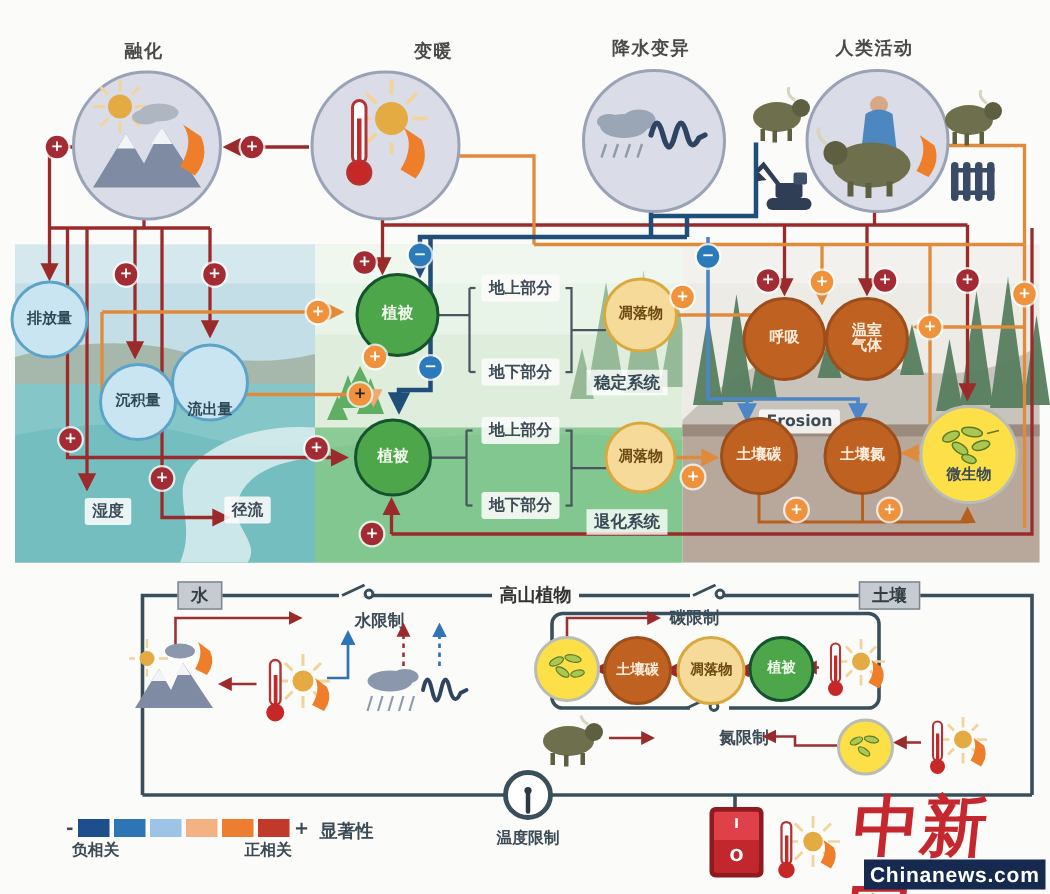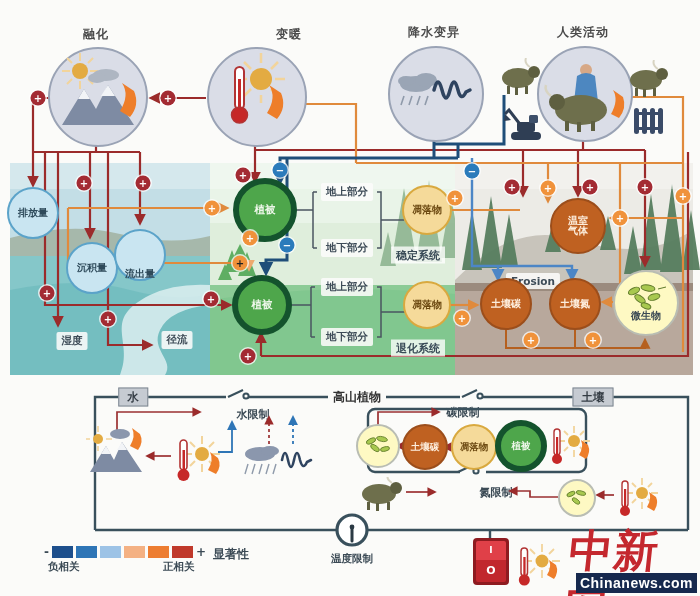--- a/index.html
+++ b/index.html
@@ -8,24 +8,24 @@
   .abs{position:absolute;}
   svg{display:block;}
   
   .driver{position:absolute;border-radius:50%;background:#dadde7;border:2px solid #9aa3b5;}
   .driver-label{position:absolute;font-size:12px;font-weight:bold;color:#4a4a4a;letter-spacing:1px;
                 transform:translateX(-50%);white-space:nowrap;}
   
   .node{position:absolute;border-radius:50%;display:flex;align-items:center;justify-content:center;
         text-align:center;font-weight:bold;line-height:1.05;transform:translate(-50%,-50%);}
   .n-blue{background:#c9e5f1;border:2px solid #5ba3c9;color:#2e4a5a;font-size:10px;}
-  .n-green{background:#4ea64b;border:6px solid #14532d;color:#eef7ea;font-size:10.5px;}
+  .n-green{background:#4ea64b;border:2px solid #14532d;color:#eef7ea;font-size:10.5px;}
   .n-yellow{background:#f5da9a;border:2px solid #d9a93f;color:#6d4a12;font-size:10px;}
   .n-brown{background:#bf6121;border:2px solid #9c4e1b;color:#fdeedd;font-size:10px;}
-  .n-white{background:#fef9c3;border:2px solid #b9bdb3;color:#3b4a55;font-size:10px;font-family:Liberation Mono, monospace;}
+  .n-white{background:#fde047;border:2px solid #b9bdb3;color:#3b4a55;font-size:10px;}
   .tagbox{position:absolute;background:rgba(252,252,250,.88);color:#3d4b57;font-size:10.5px;
           font-weight:bold;display:flex;align-items:center;justify-content:center;
           transform:translate(-50%,-50%);border-radius:2px;white-space:nowrap;padding:2px 5px;}
   .syslabel{position:absolute;background:rgba(255,255,255,.78);color:#394b57;font-size:11px;
             font-weight:bold;transform:translate(-50%,-50%);padding:1px 5px;white-space:nowrap;}
   
   .badge{position:absolute;width:15px;height:15px;border-radius:50%;transform:translate(-50%,-50%);
          display:flex;align-items:center;justify-content:center;font-size:10px;font-weight:bold;
          color:#fff;box-shadow:0 0 0 1.5px rgba(255,255,255,.75);z-index:6;}
   .b-red{background:#a32b33;}
@@ -354,21 +354,21 @@
   <div class="node n-blue" style="left:92px;top:268px;width:48px;height:48px;z-index:3;">
       <span>沉积量</span>
     </div>
   <div class="node n-blue" style="left:33px;top:213px;width:48px;height:48px;z-index:3;">
       <span>排放量</span>
     </div>
   <div class="node n-blue" style="left:140px;top:255px;width:48px;height:48px;z-index:3;align-items:flex-end;">
       <span>流出量</span>
     </div>
   <div class="tagbox" style="left:72px;top:341px;z-index:3;">湿度</div>
-  <div class="tagbox" style="left:177px;top:340px;z-index:3;">径流</div>
+  <div class="tagbox" style="left:165px;top:340px;z-index:3;">径流</div>
 
   <div class="node n-green" style="left:265px;top:210px;width:52px;height:52px;z-index:3;">
       <span>植被</span>
     </div>
   <div class="tagbox" style="left:347px;top:192px;z-index:3;">地上部分</div>
   <div class="tagbox" style="left:347px;top:248px;z-index:3;">地下部分</div>
   <div class="node n-yellow" style="left:427px;top:210px;width:46px;height:46px;z-index:3;">
       <span>凋落物</span>
     </div>
   <div class="syslabel" style="left:418px;top:255px;z-index:3;">稳定系统</div>
@@ -376,20 +376,23 @@
   <div class="node n-green" style="left:262px;top:305px;width:48px;height:48px;z-index:3;">
       <span>植被</span>
     </div>
   <div class="tagbox" style="left:347px;top:287px;z-index:3;">地上部分</div>
   <div class="tagbox" style="left:347px;top:337px;z-index:3;">地下部分</div>
   <div class="node n-yellow" style="left:427px;top:305px;width:44px;height:44px;z-index:3;">
       <span>凋落物</span>
     </div>
   <div class="syslabel" style="left:418px;top:348px;z-index:3;">退化系统</div>
 
+  <div class="node n-brown" style="left:523px;top:226px;width:52px;height:52px;z-index:3;">
+      <span>呼吸</span>
+    </div>
   <div class="node n-brown" style="left:578px;top:226px;width:52px;height:52px;font-size:10px;z-index:3;">
       <span style="width:24px;">温室气体</span>
     </div>
   <div class="tagbox" style="left:533px;top:281px;z-index:3;">Erosion</div>
   <div class="node n-brown" style="left:506px;top:304px;width:48px;height:48px;z-index:3;">
       <span>土壤碳</span>
     </div>
   <div class="node n-brown" style="left:575px;top:304px;width:48px;height:48px;z-index:3;">
       <span>土壤氮</span>
     </div>

